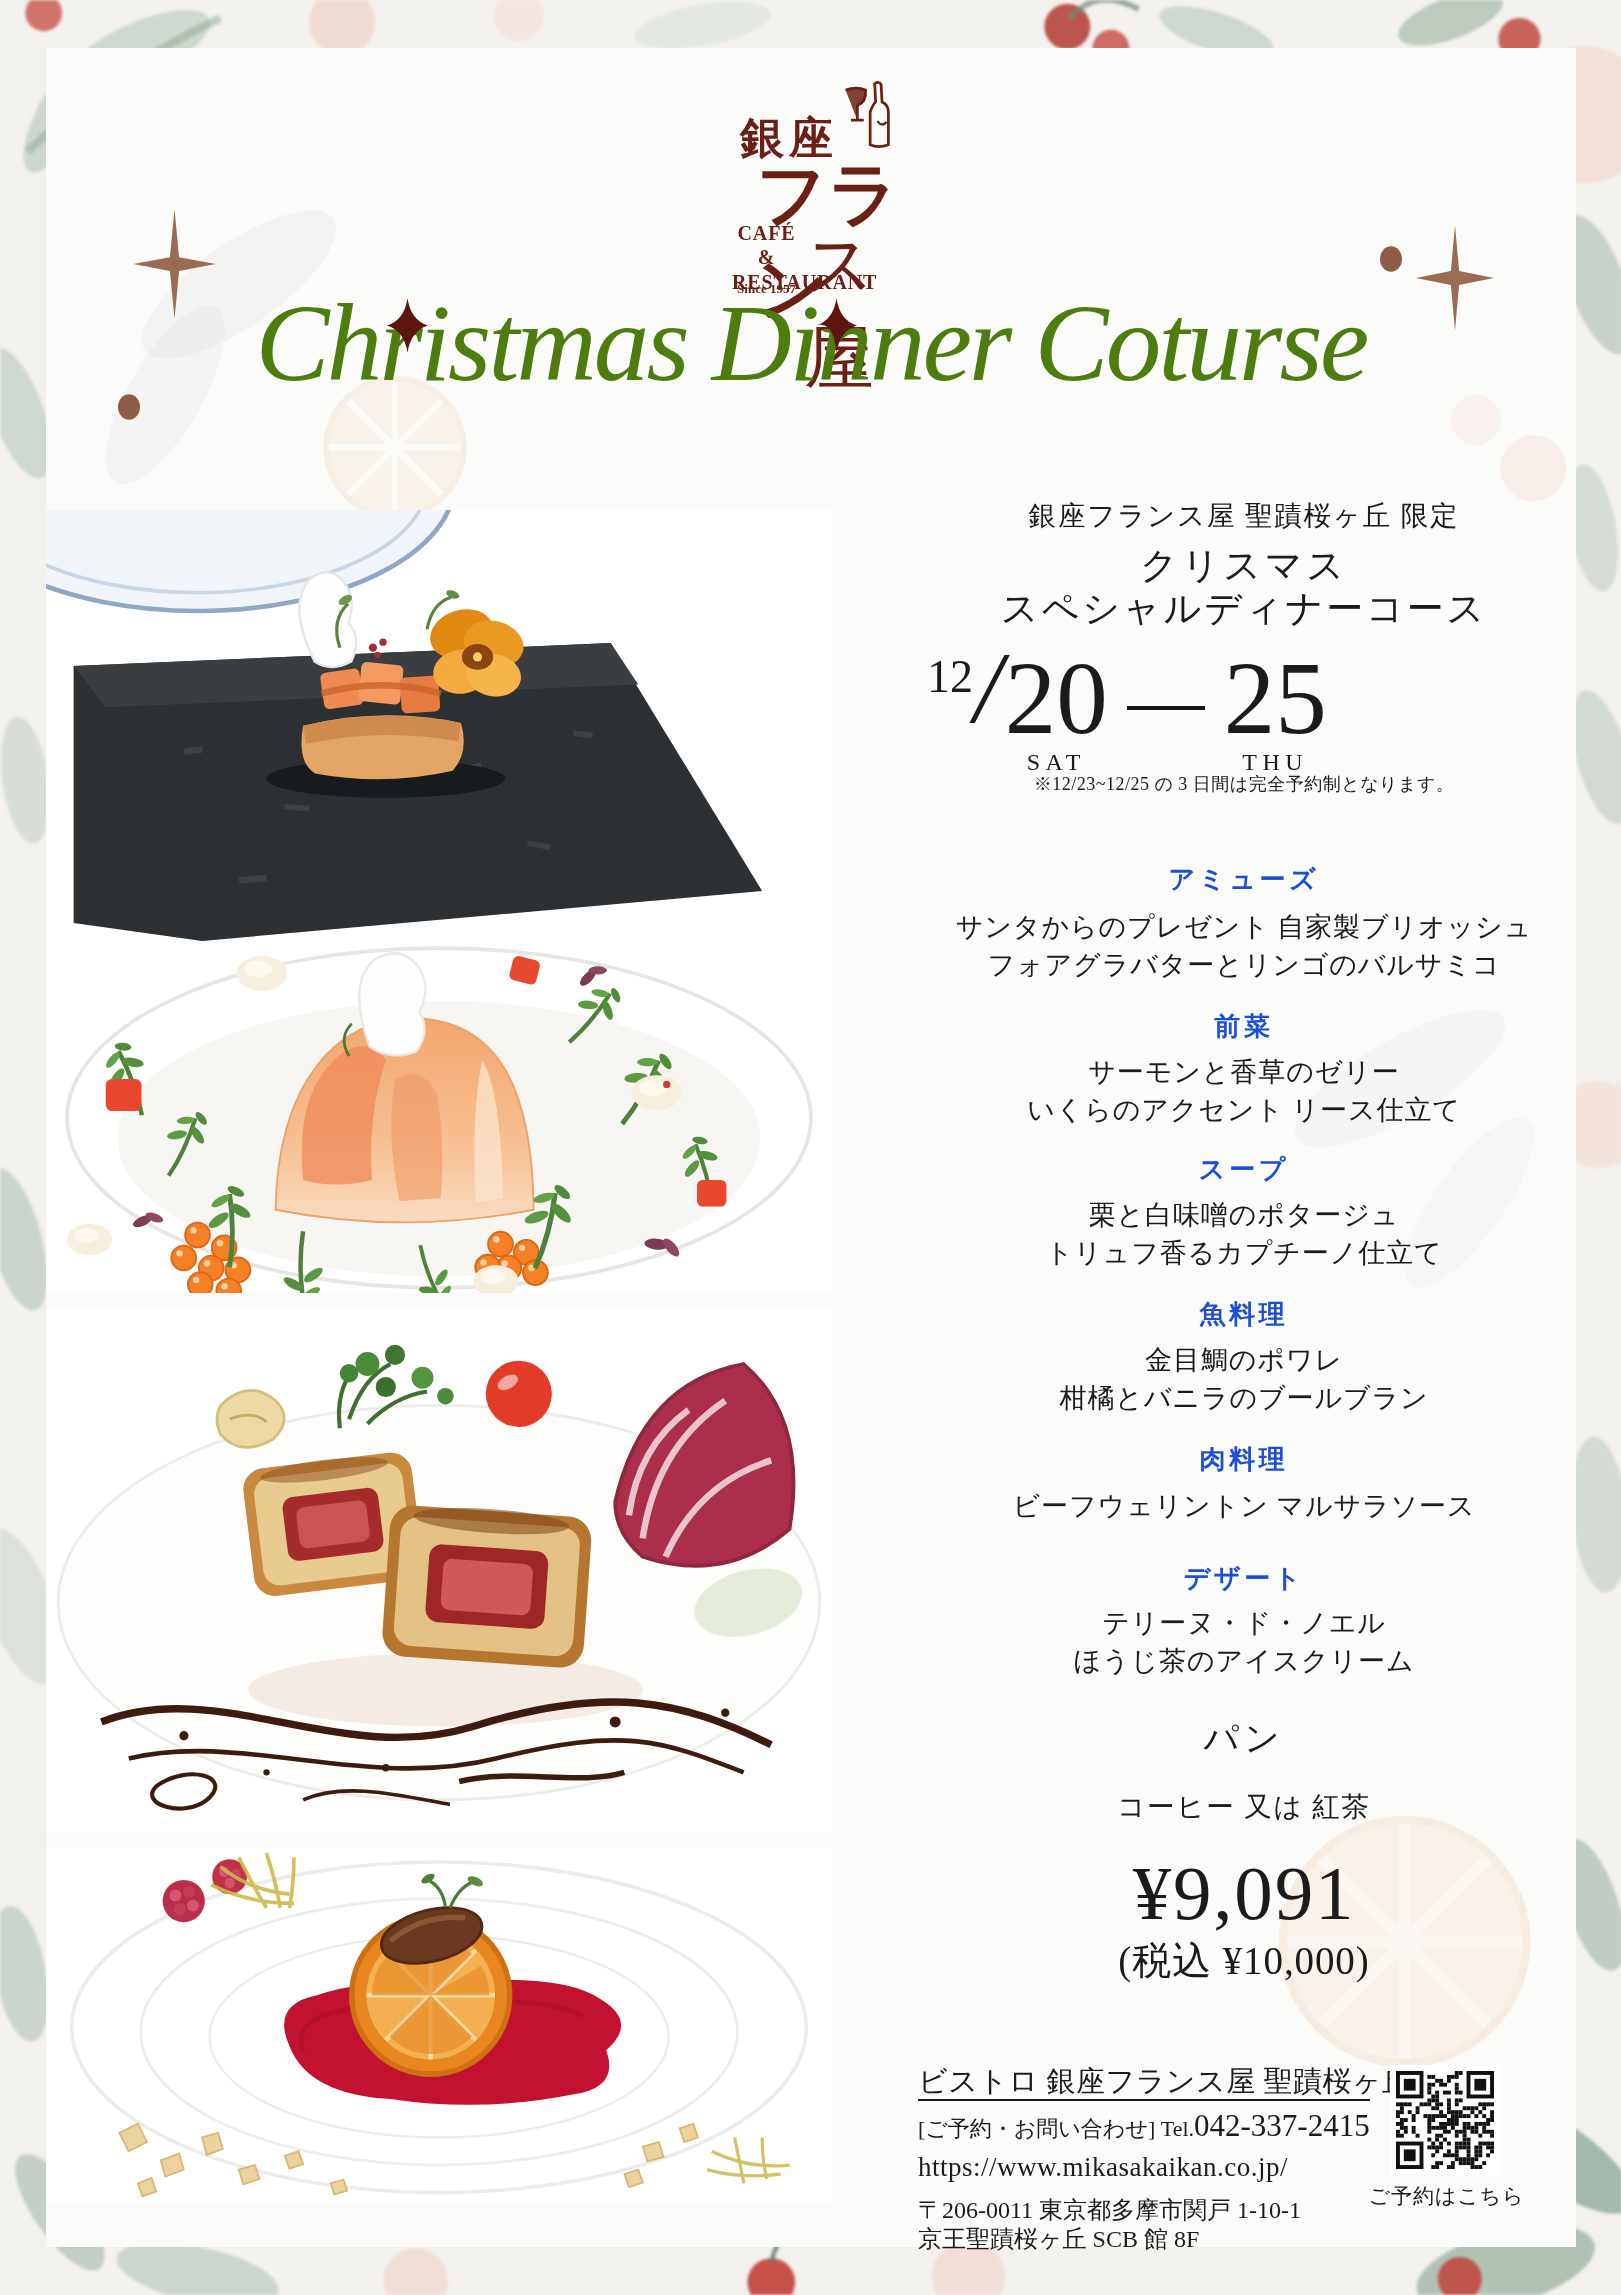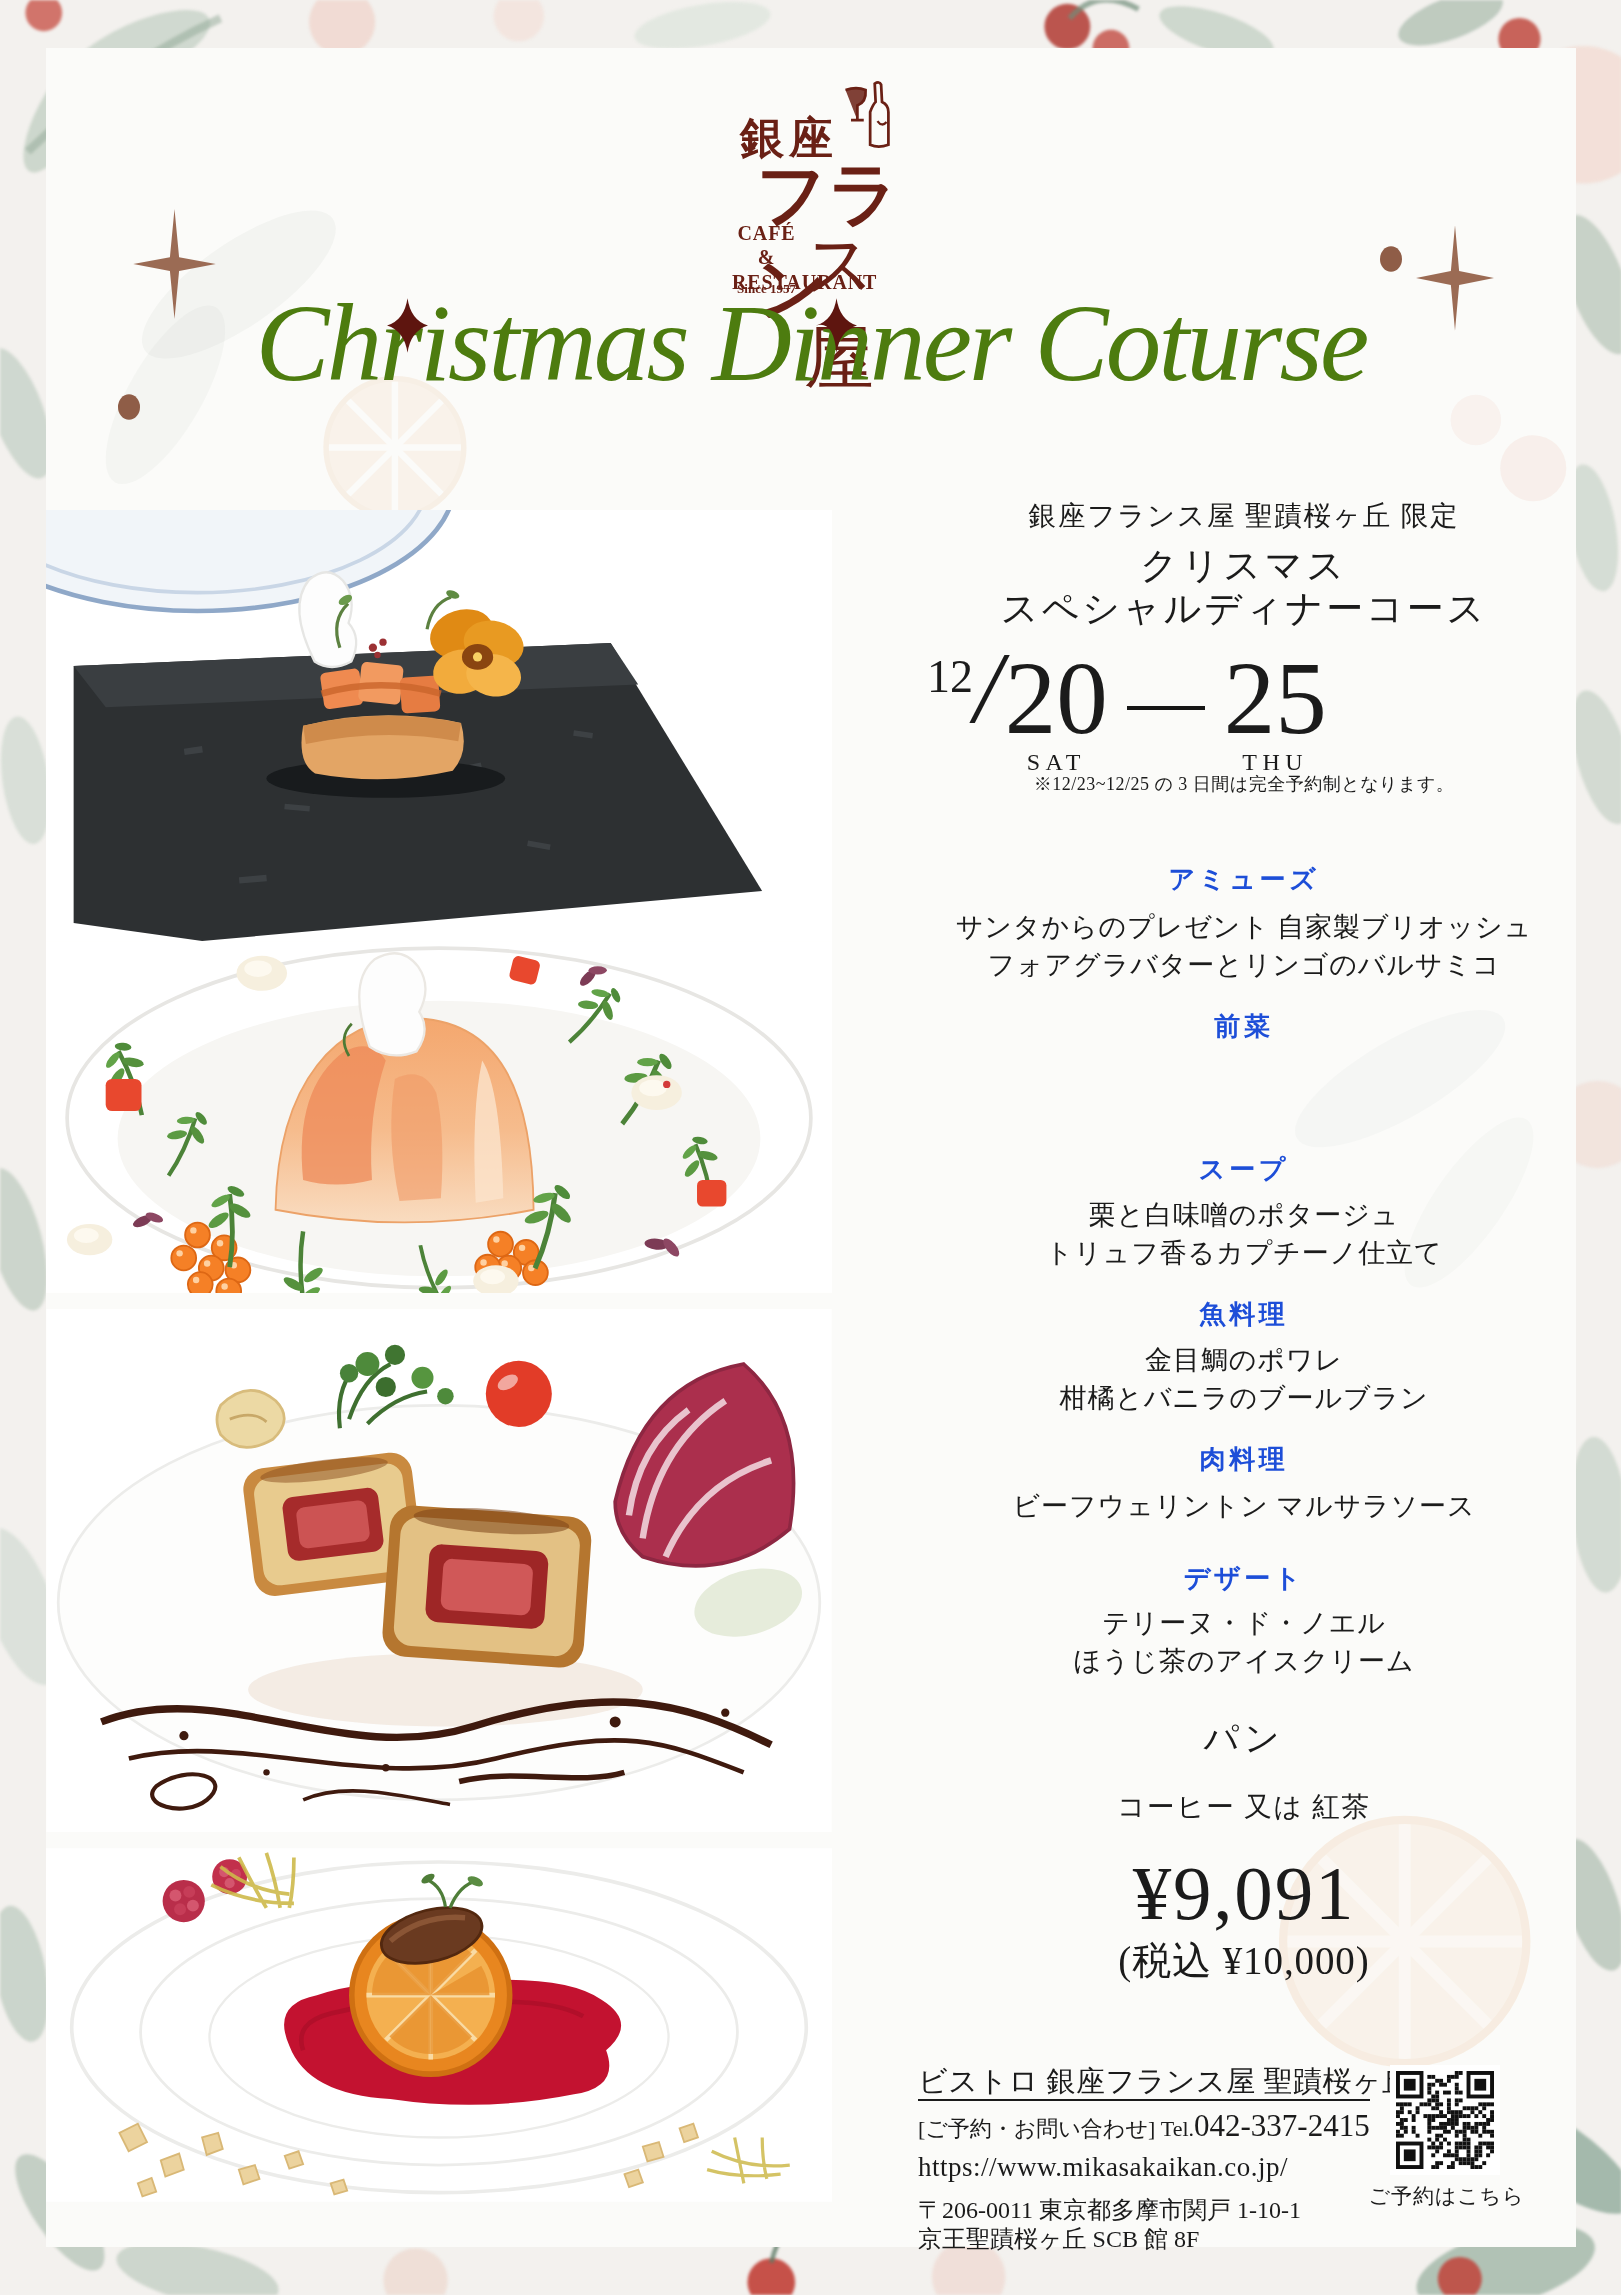--- a/index.html
+++ b/index.html
@@ -442,20 +442,24 @@
   </div>
   <div class="rc note">※12/23~12/25 の 3 日間は完全予約制となります。</div>
 
   <div class="rc sec s-amuse">アミューズ</div>
   <div class="rc item i-amuse">
     <div>サンタからのプレゼント 自家製ブリオッシュ</div>
     <div>フォアグラバターとリンゴのバルサミコ</div>
   </div>
 
   <div class="rc sec s-zensai">前菜</div>
+  <div class="rc item i-zensai">
+    <div>サーモンと香草のゼリー</div>
+    <div>いくらのアクセント リース仕立て</div>
+  </div>
 
   <div class="rc sec s-soup">スープ</div>
   <div class="rc item i-soup">
     <div>栗と白味噌のポタージュ</div>
     <div>トリュフ香るカプチーノ仕立て</div>
   </div>
 
   <div class="rc sec s-fish">魚料理</div>
   <div class="rc item i-fish">
     <div>金目鯛のポワレ</div>

